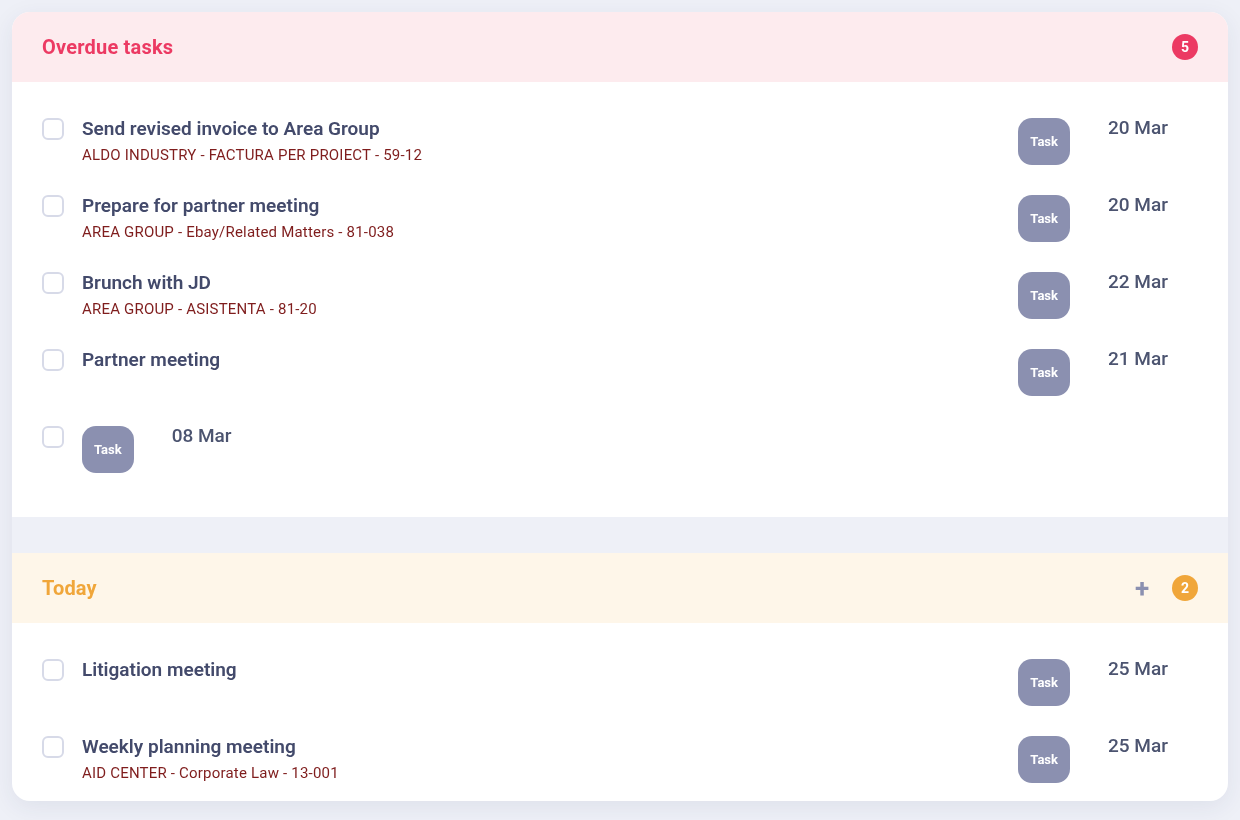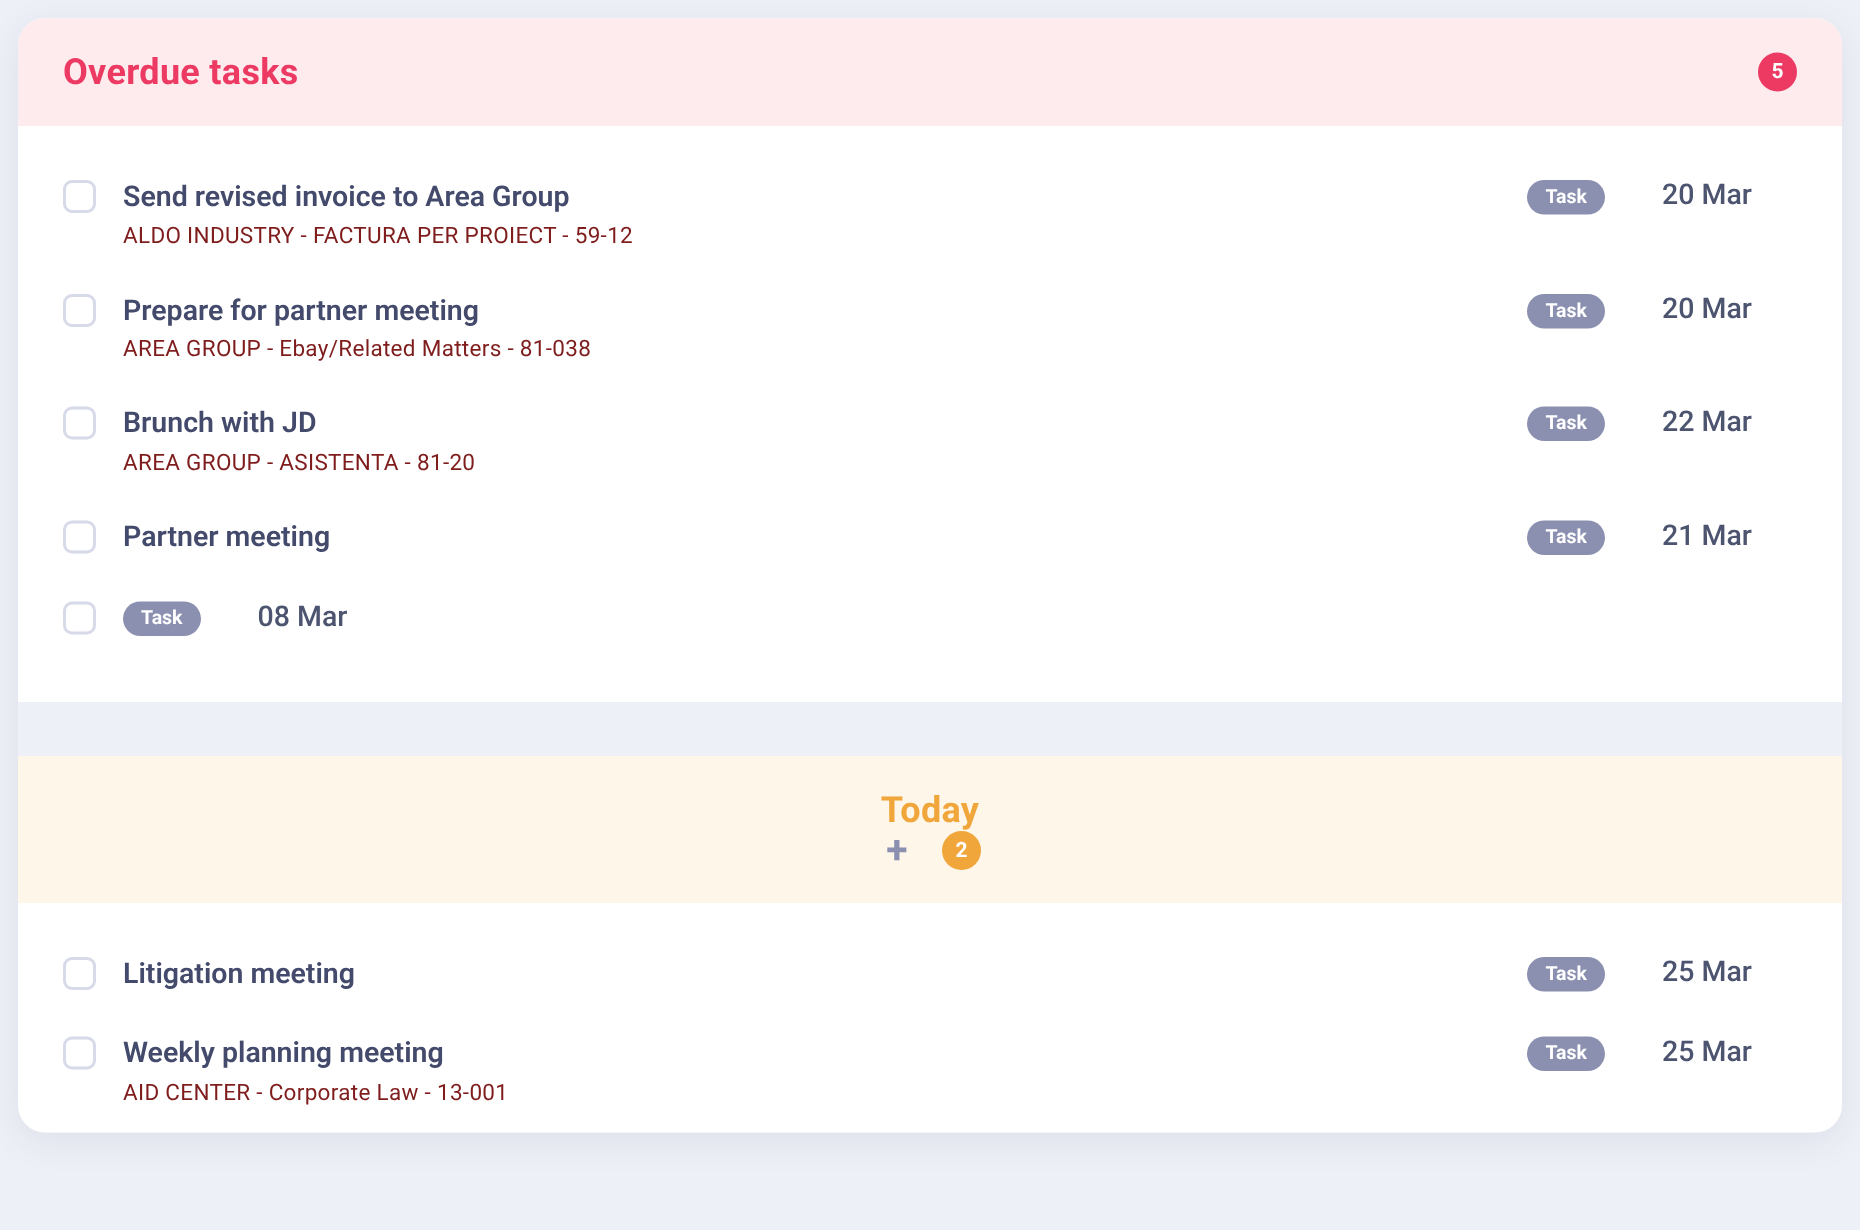--- a/index.html
+++ b/index.html
@@ -16,23 +16,23 @@
     box-shadow: 0 6px 24px rgba(40,50,90,0.08);
     overflow: hidden;
   }
   .section-header {
     display: flex;
     align-items: center;
     justify-content: space-between;
     padding: 22px 30px;
   }
   .section-header.overdue { background: #fdebee; }
-  .section-header.today { background: #fef6e9; flex-direction: column; }
+  .section-header.today { background: #fef6e9; }
   .section-title {
-    font-size: 24px;
+    font-size: 20px;
     font-weight: 700;
     letter-spacing: 0.2px;
   }
   .section-title.overdue { color: #ec3a63; }
   .section-title.today { color: #f0a63a; }
   .header-right {
     display: flex;
     align-items: center;
     gap: 18px;
   }
@@ -94,21 +94,21 @@
     font-size: 15px;
     color: #7f1d1d;
     margin-top: 4px;
     letter-spacing: 0.2px;
   }
   .task-tag {
     background: #8b90b0;
     color: #ffffff;
     font-weight: 700;
     font-size: 13px;
-    padding: 4px 12px;
+    padding: 16px 12px;
     border-radius: 14px;
     flex: none;
     margin-top: 2px;
   }
   .task-date {
     width: 90px;
     color: #4c5470;
     font-size: 19px;
     font-weight: 500;
     flex: none;

